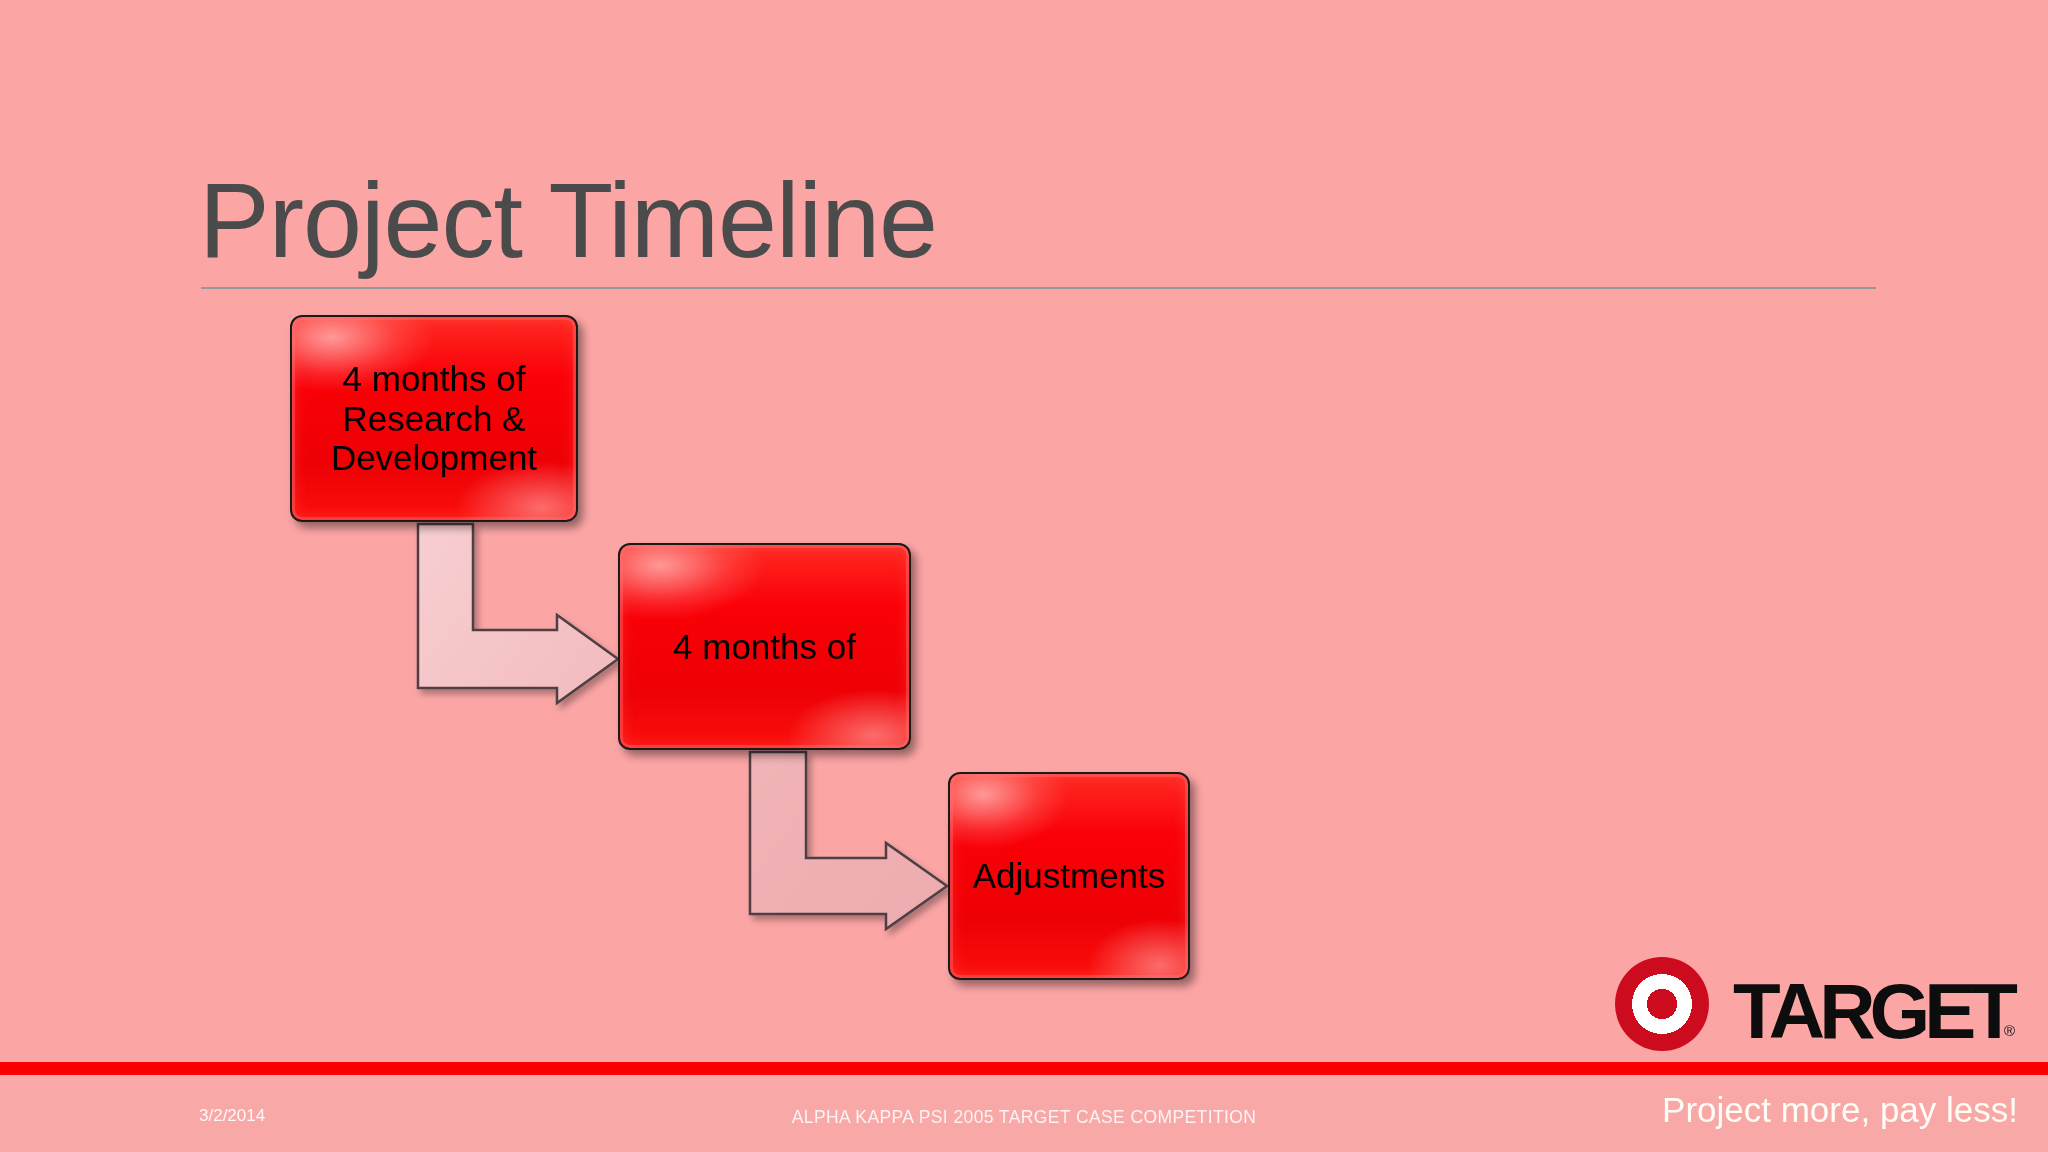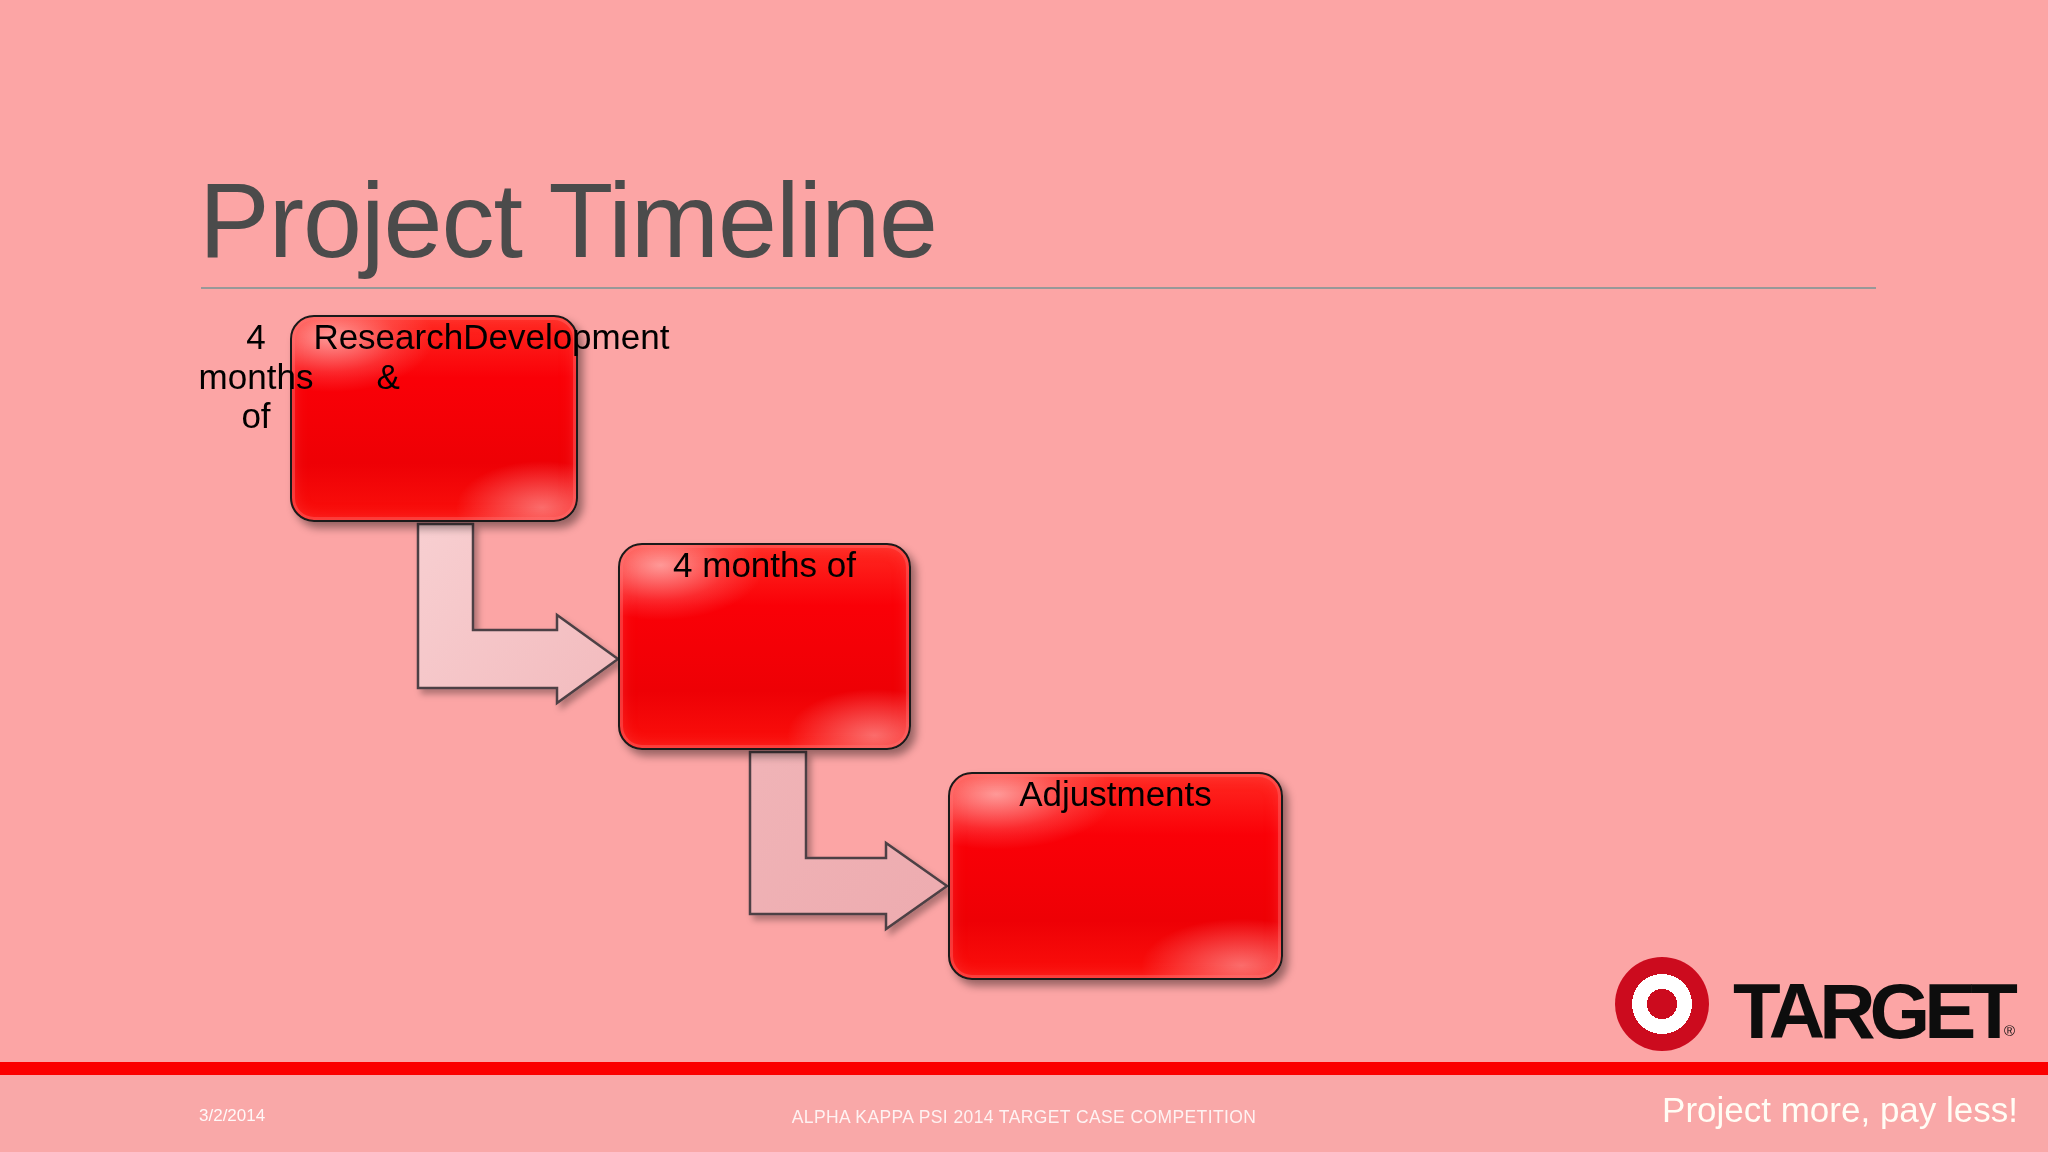--- a/index.html
+++ b/index.html
@@ -43,41 +43,42 @@
     width: 2048px;
     height: 1152px;
     pointer-events: none;
   }
 
   
   .step {
     position: absolute;
     box-sizing: border-box;
     border: 2px solid #1a1a1a;
-    border-radius: 24px;
+    border-radius: 12px;
     background:
       radial-gradient(60% 45% at 14% 10%, rgba(255,255,255,0.55) 0%, rgba(255,170,170,0.22) 38%, rgba(255,255,255,0) 60%),
       radial-gradient(55% 42% at 88% 94%, rgba(255,255,255,0.40) 0%, rgba(255,255,255,0) 55%),
       linear-gradient(180deg, #ff2a22 0%, #fa0007 30%, #ee0005 72%, #fb100c 100%);
     box-shadow:
       5px 6px 9px rgba(0,0,0,0.40),
       inset 0 0 0 3px rgba(255,120,120,0.35),
       inset 0 0 16px rgba(255,90,90,0.45);
     display: flex;
-    flex-direction: row;
+    flex-direction: column;
+    align-items: center;
     justify-content: center;
     text-align: center;
     color: #000000;
     font-size: 35px;
     line-height: 1.13;
   }
   .step span { display: block; }
   .step-1 { left: 290px; top: 315px; width: 288px; height: 207px; }
   .step-2 { left: 618px; top: 543px; width: 293px; height: 207px; }
-  .step-3 { left: 948px; top: 772px; width: 335px; height: 208px; }
+  .step-3 { left: 948px; top: 772px; width: 242px; height: 208px; }
 
   
   .bullseye {
     position: absolute;
     left: 1615px;
     top: 957px;
     width: 94px;
     height: 94px;
     border-radius: 50%;
     background:
@@ -185,17 +186,17 @@
   </div>
 
   <div class="bullseye"></div>
   <div class="wordmark">TARGET</div>
   <div class="registered">®</div>
 
   <div class="strip-red"></div>
 
   <div class="footer-bar">
     <div class="footer-date">3/2/2014</div>
-    <div class="footer-center">ALPHA KAPPA PSI 2014 TARGET CASE COMPETITION</div>
+    <div class="footer-center">ALPHA KAPPA PSI 2005 TARGET CASE COMPETITION</div>
     <div class="footer-tagline">Project more, pay less!</div>
   </div>
 
 </div>
 
 </body></html>

